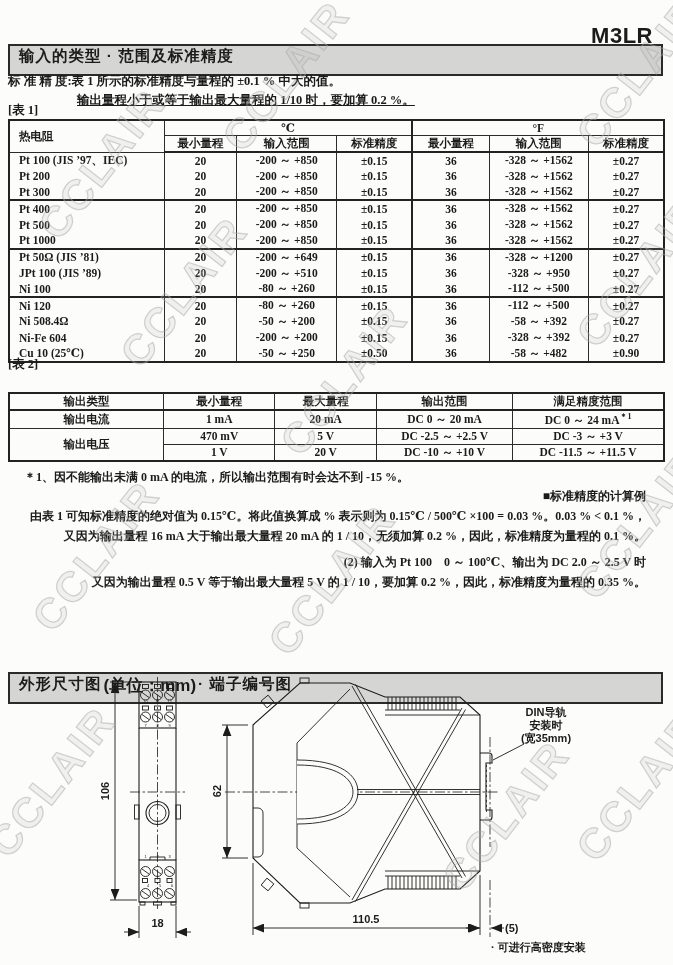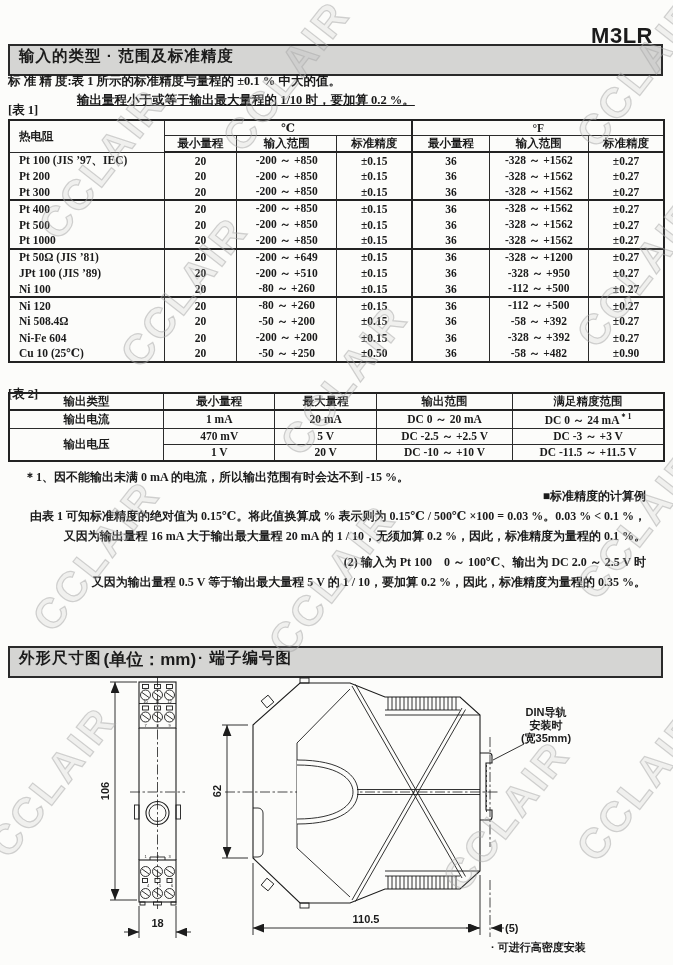--- a/index.html
+++ b/index.html
@@ -14,28 +14,28 @@
   .w4{left:96px;top:268px}.w5{left:552px;top:248px}.w6{left:8px;top:532px}
   .w7{left:552px;top:500px}.w8{left:-36px;top:758px}.w9{left:418px;top:792px}
   .w10{left:552px;top:762px}.w11{left:256px;top:356px}.w12{left:244px;top:556px}
   
   .title{position:absolute;top:12px;right:9px;margin:11px;
          font:bold 22px "Liberation Sans","DejaVu Sans",sans-serif;letter-spacing:.5px;}
   .secbar{position:absolute;left:8px;width:655px;height:32px;background:#d5d5d3;
           border:2px solid #2a2a2a;display:flex;align-items:flex-start;padding-left:9px;
           box-sizing:border-box;font:bold 15.5px "Liberation Sans","DejaVu Sans",sans-serif;
           letter-spacing:1px;}
-  .bar1{top:44px}.bar2{top:646px}
+  .bar1{top:44px}.bar2{top:672px}
   .secbar .unit{font-size:17px;font-weight:bold;letter-spacing:0;margin:0 2px;}
   
   .intro{position:absolute;left:8px;top:72px;font-size:12.5px;font-weight:600;line-height:19px;}
   .intro p{margin:0;}
   .intro .l2{padding-left:69px;text-decoration:underline;}
   .cap{position:absolute;left:8px;font-size:12.5px;font-weight:600;}
-  .cap1{top:102px}.cap2{top:386px}
+  .cap1{top:102px}.cap2{top:356px}
   
   table{border-collapse:collapse;table-layout:fixed;
         font:600 11.5px "Liberation Serif","DejaVu Serif",serif;}
   .t1{position:absolute;top:119px;left:8px;width:657px;border:2px solid #222;}
   .t1 th,.t1 td{border-left:1px solid #2b2b2b;padding:0;text-align:center;
         overflow:hidden;white-space:nowrap;}
   .t1 thead tr.grp{height:13px}
   .t1 thead tr.sub{height:14px}
   .t1 thead tr.grp th{border-bottom:1px solid #2b2b2b;}
   .t1 thead tr.sub th{border-bottom:2px solid #222;}

